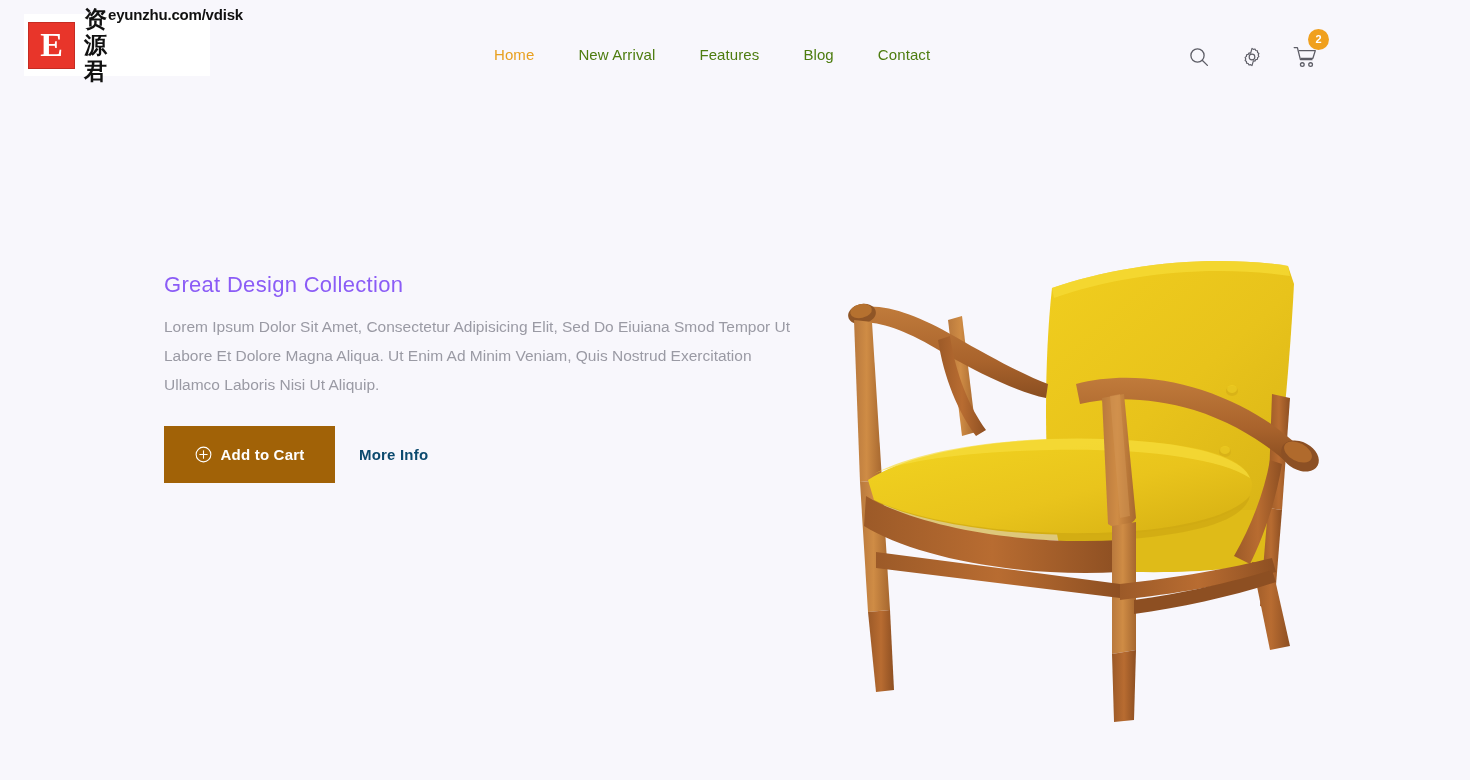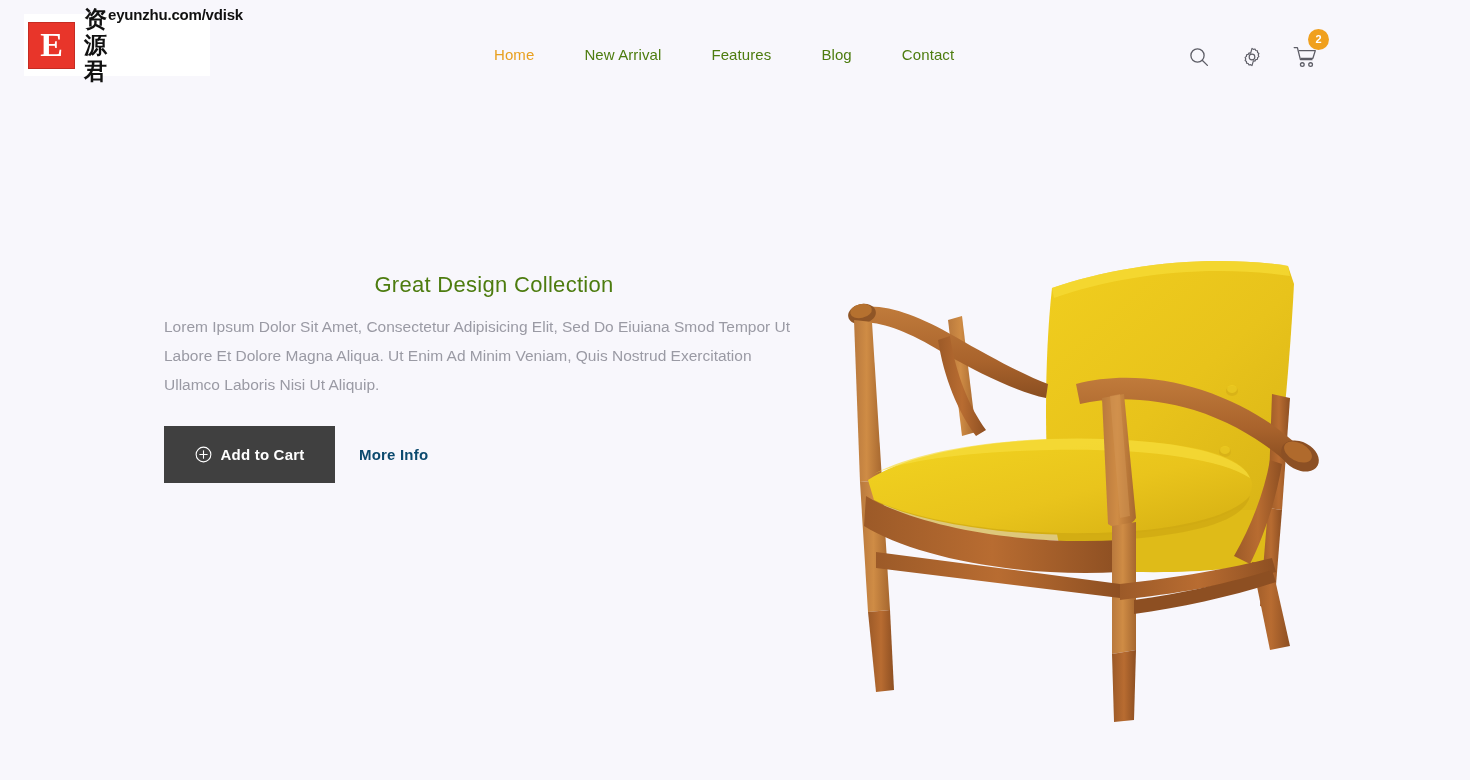--- a/index.html
+++ b/index.html
@@ -91,21 +91,21 @@
     letter-spacing: -0.2px;
   }
 
   
   .nav {
     position: absolute;
     left: 494px;
     top: 46px;
     display: flex;
     align-items: flex-start;
-    gap: 16px;
+    gap: 10px;
   }
   .nav-item {
     font-size: 15px;
     color: #4d7c0f;
     text-decoration: none;
     padding: 0 34px 0 0;
     white-space: nowrap;
     letter-spacing: 0.1px;
     cursor: pointer;
   }
@@ -150,25 +150,24 @@
 
   
   .hero-left {
     position: absolute;
     left: 164px;
     top: 272px;
     width: 660px;
   }
   .eyebrow {
     font-size: 22px;
-    color: #4d7c0f;
+    color: #8b5cf6;
     letter-spacing: 0.3px;
     margin: 0 0 14px 0;
     font-weight: 400;
-    text-align: center;
   }
   .headline {
     font-size: 45px;
     line-height: 1.08;
     color: #55555d;
     margin: 0 0 30px 0;
     font-weight: 400;
     letter-spacing: -0.2px;
     white-space: nowrap;
   }
@@ -211,21 +210,21 @@
 
   
   .cta-row {
     display: flex;
     align-items: center;
     margin-top: 27px;
   }
   .btn-cart {
     width: 171px;
     height: 57px;
-    background: #404040;
+    background: #a16207;
     border: none;
     display: flex;
     align-items: center;
     justify-content: center;
     gap: 9px;
     cursor: pointer;
     padding: 0;
   }
   .btn-cart-label {
     font-size: 15px;

